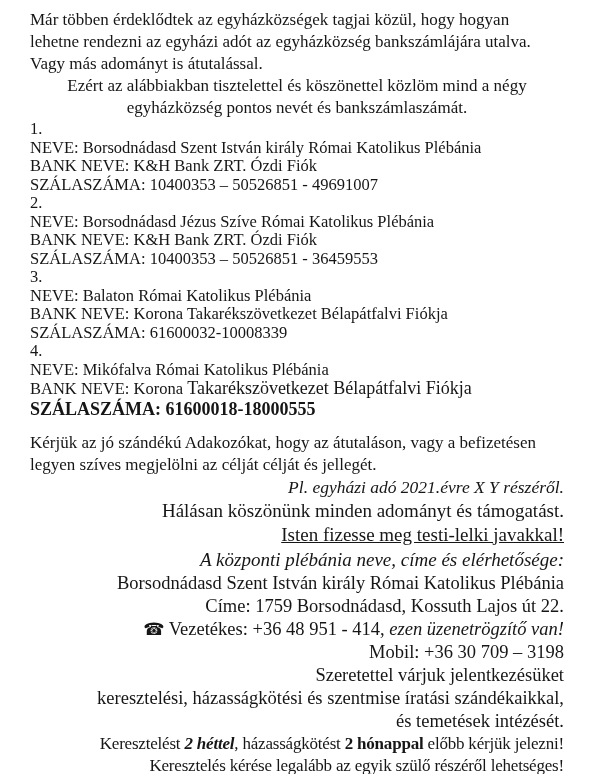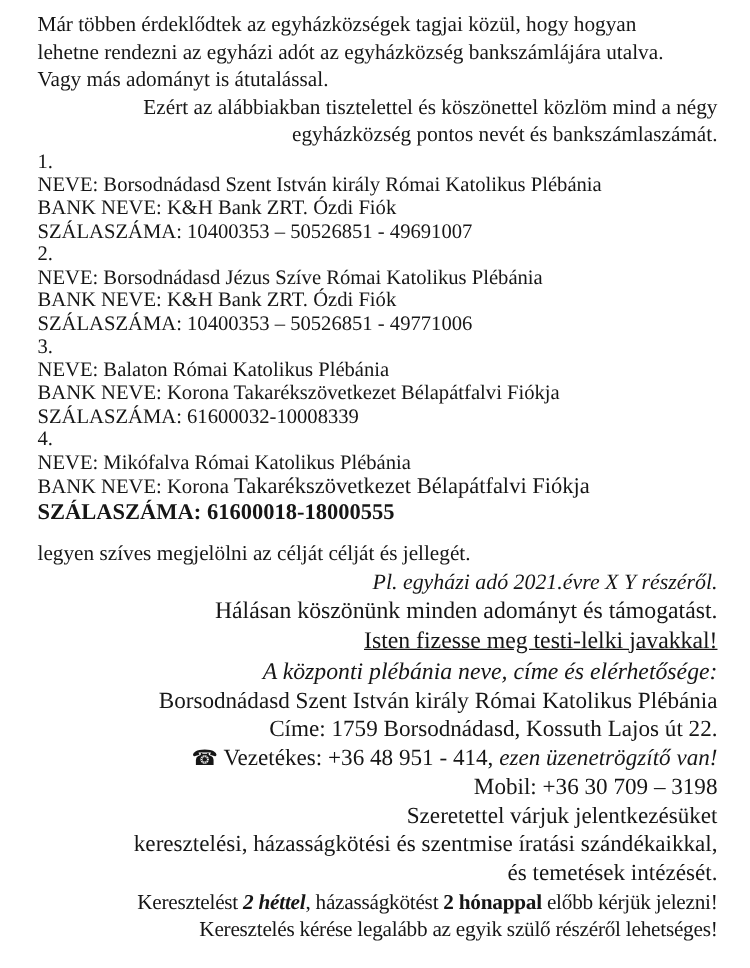--- a/index.html
+++ b/index.html
@@ -8,27 +8,27 @@
     height: 774px;
     background: #ffffff;
     color: #161616;
     font-family: "Liberation Serif", "DejaVu Serif", serif;
     overflow: hidden;
   }
   .doc {
     box-sizing: border-box;
     width: 600px;
     height: 630px;
-    padding: 9px 26px 0 30px;
+    padding: 9px 36px 0 30px;
   }
   .line { white-space: nowrap; }
   .centered { text-align: right; }
 
   .intro-line { font-size: 17px; line-height: 22px; }
-  .intro-centered-line { font-size: 17px; line-height: 22px; text-align: right; }
+  .intro-centered-line { font-size: 17px; line-height: 22px; text-align: center; }
 
   .parish-list { margin-top: 1px; }
   .pline { font-size: 16.5px; line-height: 18.5px; white-space: nowrap; }
   .pline-emph { font-size: 18px; }
   .pline-large { font-size: 18px; line-height: 20px; font-weight: bold; }
 
   .request-block { margin-top: 13px; }
   .request-line { font-size: 17px; line-height: 22px; }
 
   .example-line { font-size: 17.5px; line-height: 23px; font-style: italic; }
@@ -65,40 +65,41 @@
       <div class="pline">1.</div>
       <div class="pline">NEVE: Borsodnádasd Szent István király Római Katolikus Plébánia</div>
       <div class="pline">BANK NEVE: K&amp;H Bank ZRT. Ózdi Fiók</div>
       <div class="pline">SZÁLASZÁMA: 10400353 – 50526851 - 49691007</div>
     </div>
 
     <div>
       <div class="pline">2.</div>
       <div class="pline">NEVE: Borsodnádasd Jézus Szíve Római Katolikus Plébánia</div>
       <div class="pline">BANK NEVE: K&amp;H Bank ZRT. Ózdi Fiók</div>
-      <div class="pline">SZÁLASZÁMA: 10400353 – 50526851 - 49771006</div>
+      <div class="pline">SZÁLASZÁMA: 10400353 – 50526851 - 36459553</div>
     </div>
 
     <div>
       <div class="pline">3.</div>
       <div class="pline">NEVE: Balaton Római Katolikus Plébánia</div>
       <div class="pline">BANK NEVE: Korona Takarékszövetkezet Bélapátfalvi Fiókja</div>
       <div class="pline">SZÁLASZÁMA: 61600032-10008339</div>
     </div>
 
     <div>
       <div class="pline">4.</div>
       <div class="pline">NEVE: Mikófalva Római Katolikus Plébánia</div>
       <div class="pline"><span>BANK NEVE: Korona </span><span class="pline-emph">Takarékszövetkezet Bélapátfalvi Fiókja</span></div>
       <div class="pline pline-large">SZÁLASZÁMA: 61600018-18000555</div>
     </div>
 
   </div>
 
   <div class="request-block">
+    <div class="line request-line">Kérjük az jó szándékú Adakozókat, hogy az átutaláson, vagy a befizetésen</div>
     <div class="line request-line">legyen szíves megjelölni az célját célját és jellegét.</div>
   </div>
 
   <div class="line centered example-line">Pl. egyházi adó 2021.évre X Y  részéről.</div>
   <div class="line centered thanks-line">Hálásan köszönünk minden adományt és támogatást.</div>
   <div class="line centered blessing-line">Isten fizesse meg testi-lelki javakkal!</div>
 
   <div class="line centered contact-heading">A központi plébánia neve, címe és elérhetősége:</div>
   <div class="line centered contact-line">Borsodnádasd Szent István király Római Katolikus Plébánia</div>
   <div class="line centered contact-line">Címe: 1759 Borsodnádasd, Kossuth Lajos út 22.</div>

